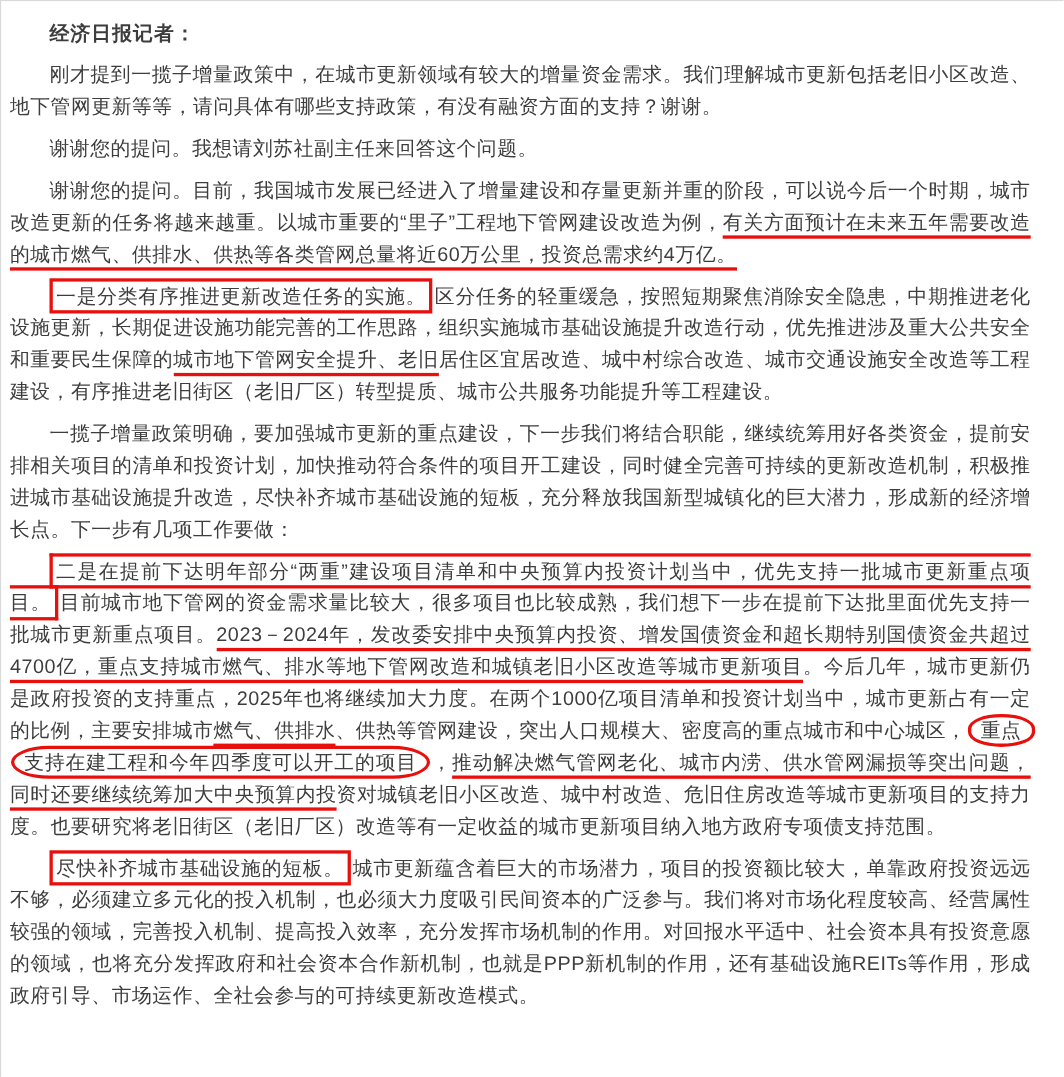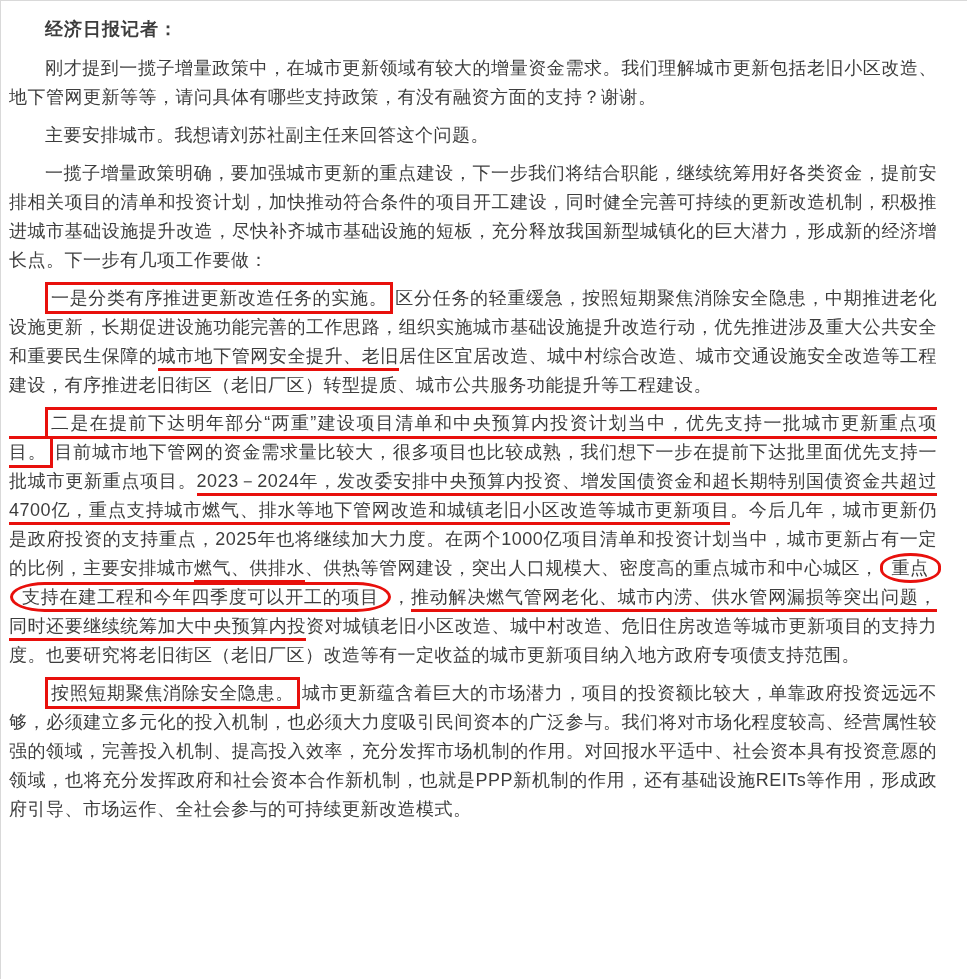--- a/index.html
+++ b/index.html
@@ -22,21 +22,20 @@
     color: var(--text, #3d3d3d);
     font-size: 18px;
     line-height: 29px;
     text-align: justify;
   }
   p.speaker {
     font-weight: bold;
     text-indent: 2em;
     margin: 9px 0 9px 0;
     letter-spacing: 1px;
-    font-family: Liberation Mono, monospace;
   }
   p.para {
     text-indent: 2em;
     margin: 9px 0 9px 0;
     letter-spacing: 0.5px;
   }
   p.para:last-child { margin-bottom: 0; }
   .seg { white-space: normal; }
   
   .mark-underline {
@@ -59,19 +58,20 @@
     box-decoration-break: clone;
   }
 </style>
 </head>
 <body>
 
 <div class="page">
   <div class="content" id="content">
       <p class="speaker">经济日报记者：</p>
       <p class="para"><span class="seg mark-plain">刚才提到一揽子增量政策中，在城市更新领域有较大的增量资金需求。我们理解城市更新包括老旧小区改造、地下管网更新等等，请问具体有哪些支持政策，有没有融资方面的支持？谢谢。</span></p>
-      <p class="para"><span class="seg mark-plain">主要安排城市。我想请刘苏社副主任来回答这个问题。</span></p>
+      <p class="para"><span class="seg mark-plain">谢谢您的提问。我想请刘苏社副主任来回答这个问题。</span></p>
+      <p class="para"><span class="seg mark-plain">谢谢您的提问。目前，我国城市发展已经进入了增量建设和存量更新并重的阶段，可以说今后一个时期，城市改造更新的任务将越来越重。以城市重要的“里子”工程地下管网建设改造为例，</span><span class="seg mark-underline">有关方面预计在未来五年需要改造的城市燃气、供排水、供热等各类管网总量将近60万公里，投资总需求约4万亿。</span></p>
+      <p class="para"><span class="seg mark-box">一是分类有序推进更新改造任务的实施。</span><span class="seg mark-plain">区分任务的轻重缓急，按照短期聚焦消除安全隐患，中期推进老化设施更新，长期促进设施功能完善的工作思路，组织实施城市基础设施提升改造行动，优先推进涉及重大公共安全和重要民生保障的</span><span class="seg mark-underline">城市地下管网安全提升、老旧</span><span class="seg mark-plain">居住区宜居改造、城中村综合改造、城市交通设施安全改造等工程建设，有序推进老旧街区（老旧厂区）转型提质、城市公共服务功能提升等工程建设。</span></p>
       <p class="para"><span class="seg mark-plain">一揽子增量政策明确，要加强城市更新的重点建设，下一步我们将结合职能，继续统筹用好各类资金，提前安排相关项目的清单和投资计划，加快推动符合条件的项目开工建设，同时健全完善可持续的更新改造机制，积极推进城市基础设施提升改造，尽快补齐城市基础设施的短板，充分释放我国新型城镇化的巨大潜力，形成新的经济增长点。下一步有几项工作要做：</span></p>
-      <p class="para"><span class="seg mark-box">一是分类有序推进更新改造任务的实施。</span><span class="seg mark-plain">区分任务的轻重缓急，按照短期聚焦消除安全隐患，中期推进老化设施更新，长期促进设施功能完善的工作思路，组织实施城市基础设施提升改造行动，优先推进涉及重大公共安全和重要民生保障的</span><span class="seg mark-underline">城市地下管网安全提升、老旧</span><span class="seg mark-plain">居住区宜居改造、城中村综合改造、城市交通设施安全改造等工程建设，有序推进老旧街区（老旧厂区）转型提质、城市公共服务功能提升等工程建设。</span></p>
       <p class="para"><span class="seg mark-box">二是在提前下达明年部分“两重”建设项目清单和中央预算内投资计划当中，优先支持一批城市更新重点项目。</span><span class="seg mark-plain">目前城市地下管网的资金需求量比较大，很多项目也比较成熟，我们想下一步在提前下达批里面优先支持一批城市更新重点项目。</span><span class="seg mark-underline">2023－2024年，发改委安排中央预算内投资、增发国债资金和超长期特别国债资金共超过4700亿，重点支持城市燃气、排水等地下管网改造和城镇老旧小区改造等城市更新项目</span><span class="seg mark-plain">。今后几年，城市更新仍是政府投资的支持重点，2025年也将继续加大力度。在两个1000亿项目清单和投资计划当中，城市更新占有一定的比例，主要安排城市</span><span class="seg mark-underline">燃气、供排水</span><span class="seg mark-plain">、供热等管网建设，突出人口规模大、密度高的重点城市和中心城区，</span><span class="seg mark-oval">重点支持在建工程和今年四季度可以开工的项目</span><span class="seg mark-plain">，</span><span class="seg mark-underline">推动解决燃气管网老化、城市内涝、供水管网漏损等突出问题，同时还要继续统筹加大中央预算内投</span><span class="seg mark-plain">资对城镇老旧小区改造、城中村改造、危旧住房改造等城市更新项目的支持力度。也要研究将老旧街区（老旧厂区）改造等有一定收益的城市更新项目纳入地方政府专项债支持范围。</span></p>
-      <p class="para"><span class="seg mark-box">按照短期聚焦消除安全隐患。</span><span class="seg mark-plain">城市更新蕴含着巨大的市场潜力，项目的投资额比较大，单靠政府投资远远不够，必须建立多元化的投入机制，也必须大力度吸引民间资本的广泛参与。我们将对市场化程度较高、经营属性较强的领域，完善投入机制、提高投入效率，充分发挥市场机制的作用。对回报水平适中、社会资本具有投资意愿的领域，也将充分发挥政府和社会资本合作新机制，也就是PPP新机制的作用，还有基础设施REITs等作用，形成政府引导、市场运作、全社会参与的可持续更新改造模式。</span></p>
+      <p class="para"><span class="seg mark-box">尽快补齐城市基础设施的短板。</span><span class="seg mark-plain">城市更新蕴含着巨大的市场潜力，项目的投资额比较大，单靠政府投资远远不够，必须建立多元化的投入机制，也必须大力度吸引民间资本的广泛参与。我们将对市场化程度较高、经营属性较强的领域，完善投入机制、提高投入效率，充分发挥市场机制的作用。对回报水平适中、社会资本具有投资意愿的领域，也将充分发挥政府和社会资本合作新机制，也就是PPP新机制的作用，还有基础设施REITs等作用，形成政府引导、市场运作、全社会参与的可持续更新改造模式。</span></p>
     </div>
 </div>
 
 </body></html>

